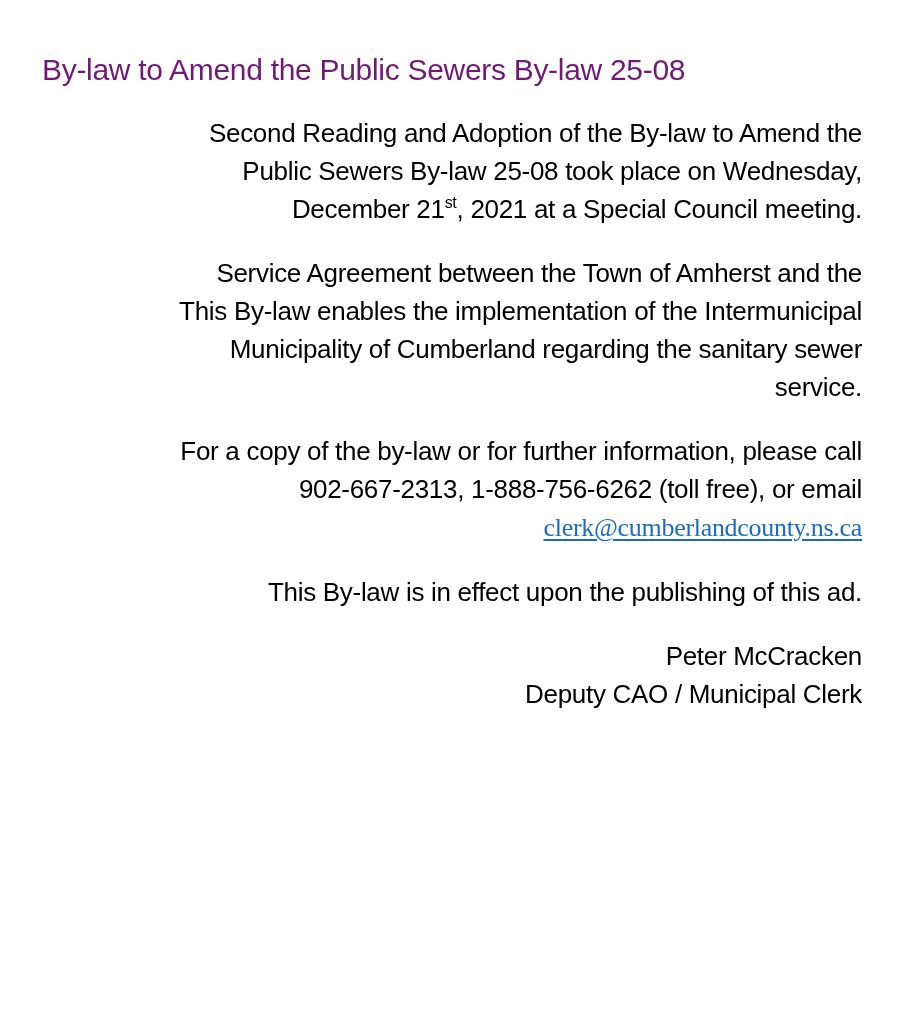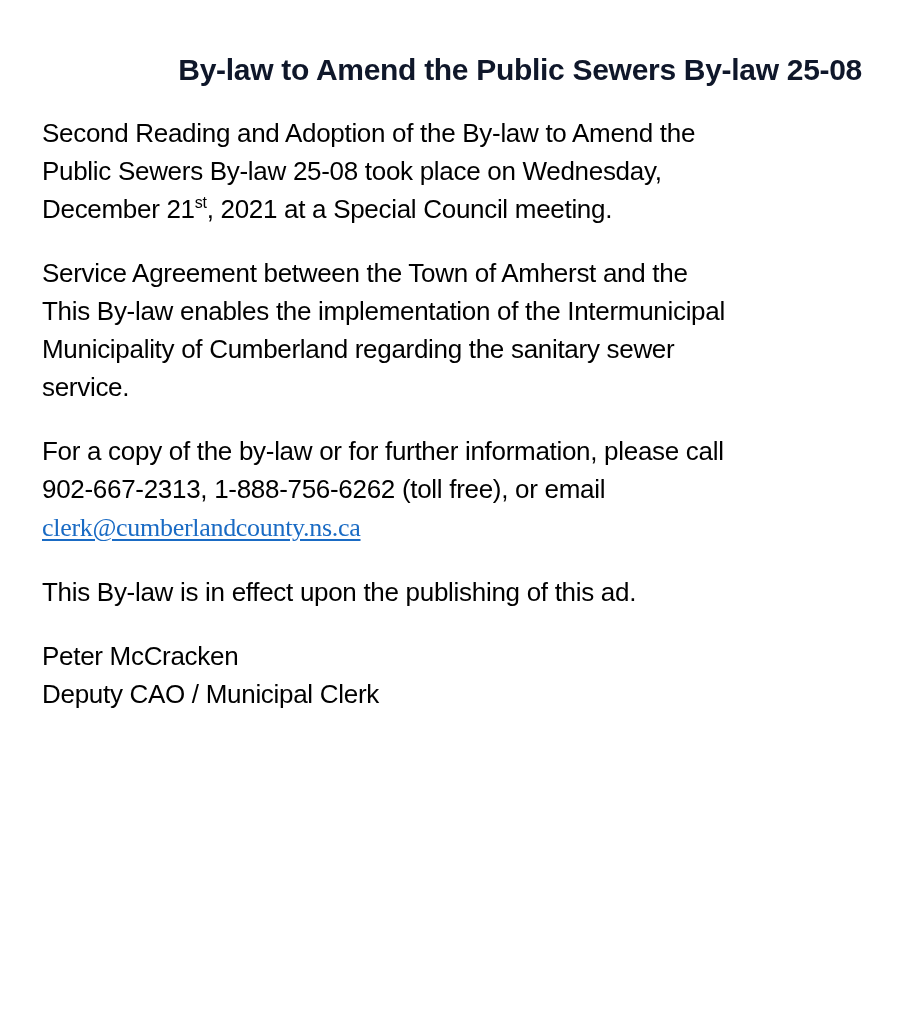--- a/index.html
+++ b/index.html
@@ -31,28 +31,28 @@
     margin: 24px 0 0 0;
     text-align: center;
     font-size: 38px;
     line-height: 44px;
     font-weight: bold;
     letter-spacing: -0.5px;
     color: #000000;
   }
   h2.notice-subtitle {
     margin: 22px 0 0 0;
-    text-align: right;
+    text-align: left;
     font-size: 30px;
     line-height: 36px;
-    font-weight: bold;
+    font-weight: normal;
     letter-spacing: -0.3px;
-    color: #0f172a;
+    color: #701a75;
   }
-  .body-text { margin-top: 8px; }
+  .body-text { margin-top: 8px; text-align: right; }
   p.para {
     margin: 26px 0 0 0;
     font-size: 26px;
     line-height: 38px;
     font-weight: normal;
     color: #000000;
     letter-spacing: -0.3px;
   }
   .line { display: block; }
   sup.ordinal {

